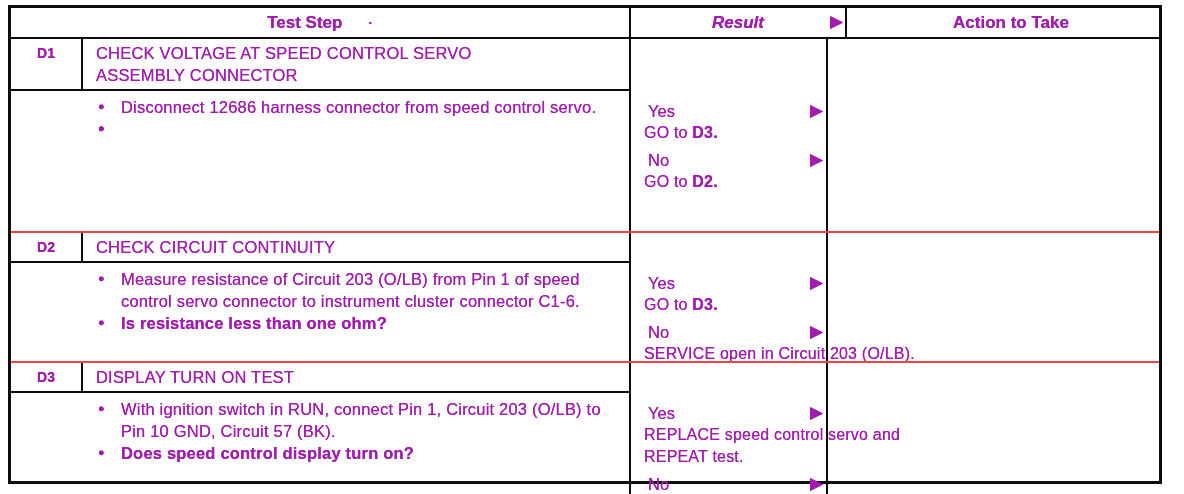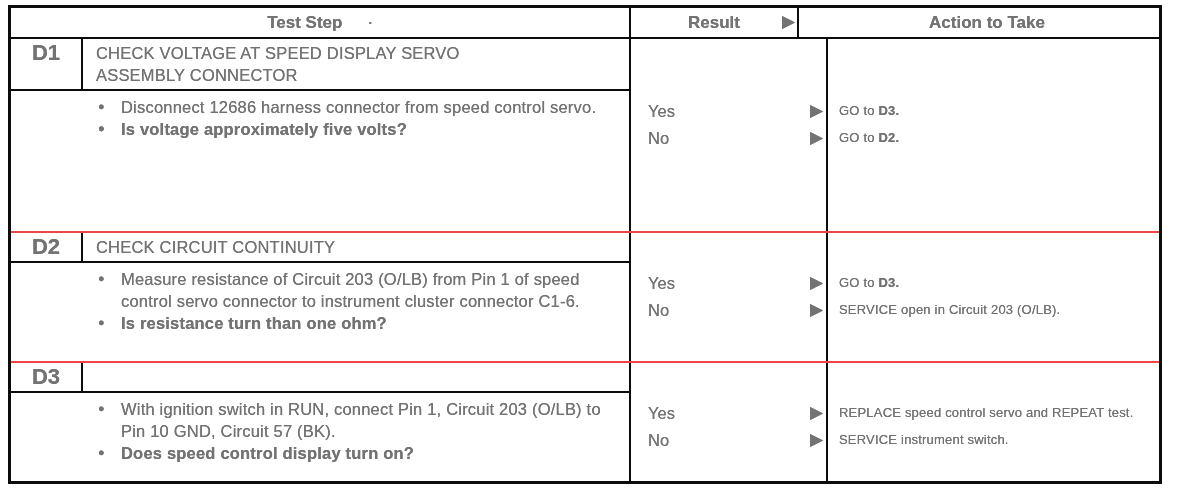--- a/index.html
+++ b/index.html
@@ -1,60 +1,60 @@
 <!DOCTYPE html>
 <html><head>
 <meta charset="utf-8">
 <style>
   html,body{margin:0;padding:0;background:#ffffff;}
   .page{
     position:relative;width:1184px;height:494px;background:#ffffff;overflow:hidden;
-    font-family:"Liberation Sans","DejaVu Sans",sans-serif;color:#737373;
+    font-family:"Liberation Sans","DejaVu Sans",sans-serif;color:#a21caf;
     -webkit-font-smoothing:antialiased;
   }
   .page *{box-sizing:border-box;}
   .tbl{
     position:absolute;left:8px;top:5px;width:1154px;height:479px;
     border:3px solid #0c0c0c;display:flex;flex-direction:column;background:#fff;
     text-shadow:0 0 .35px currentColor;
   }
   
   .header-row{flex:none;height:31px;display:flex;border-bottom:2px solid #0c0c0c;}
   .h-cell{font-weight:700;font-size:17px;line-height:26px;padding-top:2px;text-align:center;}
   .h-test{width:620px;border-right:2px solid #0c0c0c;position:relative;}
   .h-test .dot{font-size:13px;position:relative;top:-1px;margin-left:26px;}
-  .h-result{width:168px;border-right:2px solid #0c0c0c;position:relative;}
+  .h-result{width:216px;border-right:2px solid #0c0c0c;position:relative;font-style:italic;}
   .h-result .arrow{position:absolute;right:2px;top:3px;font-size:17px;line-height:22px;}
   .h-action{flex:1;padding-left:16px;}
   
   #steps{flex:1;display:flex;flex-direction:column;}
   .step-row{display:flex;overflow:hidden;}
   .step-row + .step-row{border-top:2px solid #ef4444;}
   .step-row:nth-child(1){height:192px;flex:none;}
   .step-row:nth-child(2){height:130px;flex:none;}
   .step-row:nth-child(3){flex:1;}
   .left{width:620px;border-right:2px solid #0c0c0c;display:flex;flex-direction:column;}
   .title-band{display:flex;border-bottom:2px solid #0c0c0c;flex:none;}
   .step-id{width:72px;flex:none;border-right:2px solid #0c0c0c;text-align:center;
-    font-weight:700;font-size:22px;line-height:22px;padding:3px 0;}
+    font-weight:700;font-size:14px;line-height:22px;padding:3px 0;}
   .step-title{flex:1;font-size:16.5px;line-height:22px;padding:3px 8px 3px 13px;letter-spacing:.2px;}
   .step-title span{display:inline-block;max-width:432px;}
   .bullets{flex:1;padding:5px 14px 4px 0;}
   .bullet{position:relative;padding-left:110px;font-size:16.5px;line-height:22px;letter-spacing:.2px;}
   .bullet .b-dot{position:absolute;left:87px;top:5px;font-size:11px;line-height:11px;}
   .bullet .b-text{display:inline-block;max-width:480px;}
   .bullet.bold{font-weight:700;}
   
   .outcomes{flex:1;position:relative;}
   .outcomes::before{content:"";position:absolute;left:195px;top:0;bottom:0;width:2px;background:#0c0c0c;}
-  .outcome-row{display:flex;align-items:flex-start;margin-bottom:5px;}
+  .outcome-row{display:flex;align-items:flex-start;margin-bottom:5px;flex-direction:column;}
   .o-res{width:195px;flex:none;display:flex;justify-content:space-between;
     padding:0 3px 0 17px;font-size:16.5px;line-height:22px;}
   .o-arrow{font-size:17px;line-height:21px;}
-  .o-act{flex:1;padding-left:13px;font-size:13px;line-height:22px;letter-spacing:.2px;}
+  .o-act{flex:1;padding-left:13px;font-size:16px;line-height:22px;letter-spacing:.2px;}
   .o-act .act-wrap{display:inline-block;max-width:298px;}
 </style>
 </head>
 <body>
 
 <div class="page">
   <div class="tbl">
 
     <div class="header-row">
       <div class="h-cell h-test">
@@ -65,26 +65,26 @@
         <span class="arrow">▶</span>
       </div>
       <div class="h-cell h-action">Action to Take</div>
     </div>
 
     <div id="steps">
   <div class="step-row">
     <div class="left">
       <div class="title-band">
         <div class="step-id">D1</div>
-        <div class="step-title"><span>CHECK VOLTAGE AT SPEED DISPLAY SERVO ASSEMBLY CONNECTOR</span></div>
+        <div class="step-title"><span>CHECK VOLTAGE AT SPEED CONTROL SERVO ASSEMBLY CONNECTOR</span></div>
       </div>
       <div class="bullets">
               <div class="bullet"><span class="b-dot">●</span><span class="b-text">Disconnect 12686 harness connector from speed control servo.</span></div>
               <div class="bullet"><span class="b-dot">●</span></div>
-              <div class="bullet bold"><span class="b-dot">●</span><span class="b-text">Is voltage approximately five volts?</span></div>
+              <div class="bullet bold"><span class="b-dot">●</span></div>
             </div>
     </div>
     <div class="outcomes" style="padding-top: 61px;">
             <div class="outcome-row">
               <div class="o-res">
                 <span>Yes</span>
                 <span class="o-arrow">▶</span>
               </div>
               <div class="o-act"><span class="act-wrap"><span>GO to </span><b>D3.</b></span></div>
             </div>
@@ -99,21 +99,21 @@
   </div>
 
   <div class="step-row">
     <div class="left">
       <div class="title-band">
         <div class="step-id">D2</div>
         <div class="step-title"><span>CHECK CIRCUIT CONTINUITY</span></div>
       </div>
       <div class="bullets">
               <div class="bullet"><span class="b-dot">●</span><span class="b-text">Measure resistance of Circuit 203 (O/LB) from Pin 1 of speed control servo connector to instrument cluster connector C1-6.</span></div>
-              <div class="bullet bold"><span class="b-dot">●</span><span class="b-text">Is resistance turn than one ohm?</span></div>
+              <div class="bullet bold"><span class="b-dot">●</span><span class="b-text">Is resistance less than one ohm?</span></div>
             </div>
     </div>
     <div class="outcomes" style="padding-top: 39px;">
             <div class="outcome-row">
               <div class="o-res">
                 <span>Yes</span>
                 <span class="o-arrow">▶</span>
               </div>
               <div class="o-act"><span class="act-wrap"><span>GO to </span><b>D3.</b></span></div>
             </div>
@@ -124,20 +124,21 @@
               </div>
               <div class="o-act"><span class="act-wrap"><span>SERVICE open in Circuit 203 (O/LB).</span></span></div>
             </div>
           </div>
   </div>
 
   <div class="step-row">
     <div class="left">
       <div class="title-band">
         <div class="step-id">D3</div>
+        <div class="step-title"><span>DISPLAY TURN ON TEST</span></div>
       </div>
       <div class="bullets">
               <div class="bullet"><span class="b-dot">●</span><span class="b-text">With ignition switch in RUN, connect Pin 1, Circuit 203 (O/LB) to Pin 10 GND, Circuit 57 (BK).</span></div>
               <div class="bullet bold"><span class="b-dot">●</span><span class="b-text">Does speed control display turn on?</span></div>
             </div>
     </div>
     <div class="outcomes" style="padding-top: 39px;">
             <div class="outcome-row">
               <div class="o-res">
                 <span>Yes</span>

